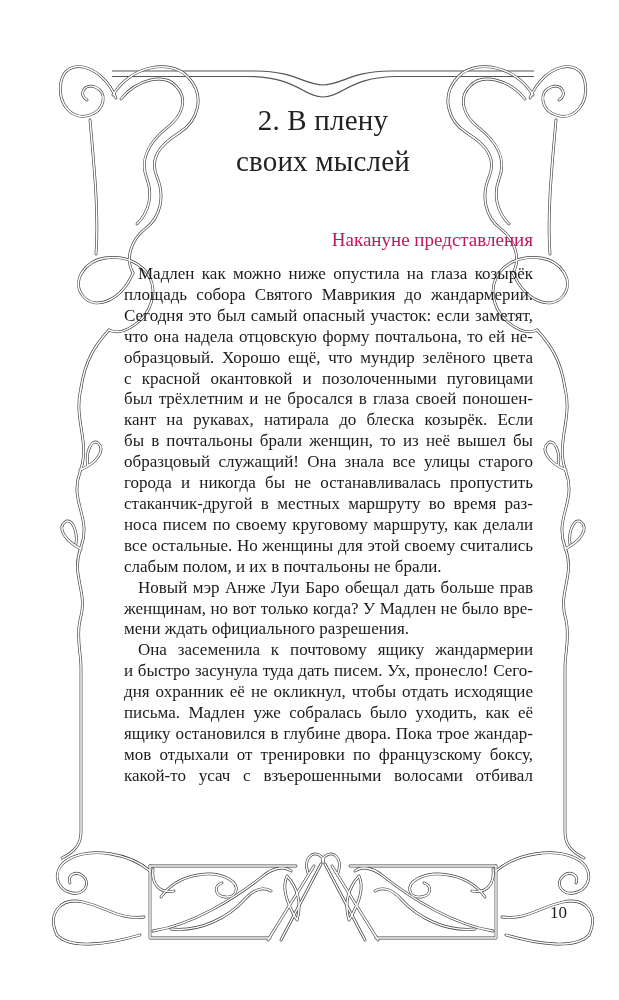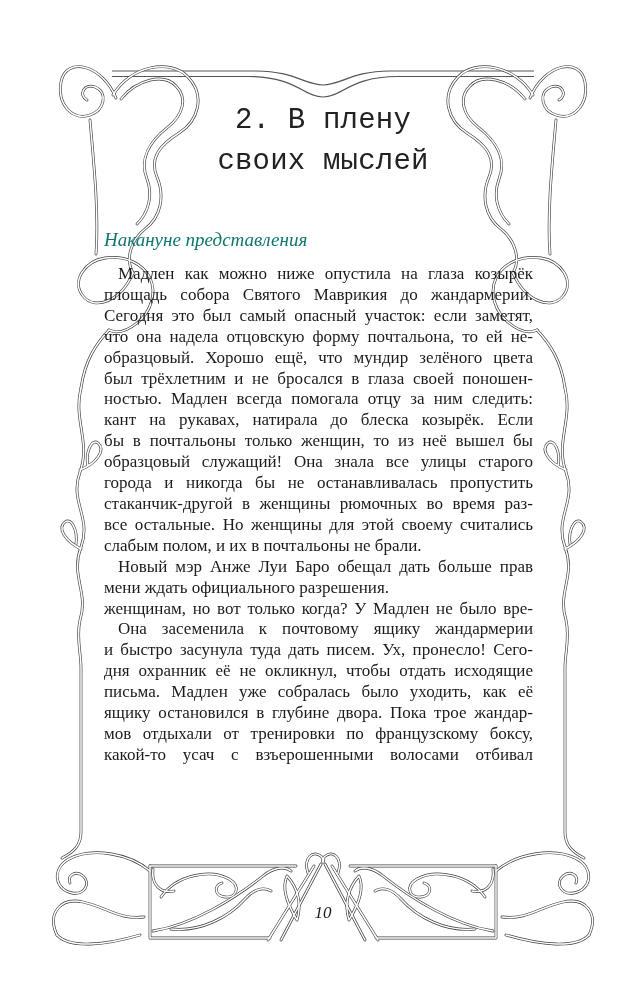--- a/index.html
+++ b/index.html
@@ -7,37 +7,37 @@
     position:relative;width:619px;height:1000px;background:#ffffff;
     overflow:hidden;margin:0 auto;
     font-family:"Liberation Serif", serif;color:#1b1b1b;
   }
   .frame-svg{position:absolute;left:0;top:0;width:619px;height:1000px;}
   .frame-svg .plain use{stroke:#565656;stroke-width:1.2;fill:none;}
   .frame-svg .ink   use{stroke:#414141;stroke-width:2.8;fill:none;stroke-linecap:round;stroke-linejoin:round;}
   .frame-svg .core  use{stroke:#ffffff;stroke-width:1.5;fill:none;stroke-linecap:round;stroke-linejoin:round;}
   .chapter-title{
     position:absolute;left:79px;top:100px;width:488px;
-    text-align:center;font-family:Liberation Mono, monospace;
+    text-align:center;font-family:Liberation Serif, serif;
     font-size:29px;line-height:41px;color:#222222;letter-spacing:.2px;
   }
   .subtitle{
     position:absolute;left:104px;top:229px;width:429px;
-    font-style:italic;font-size:19px;color:#0f766e;
+    text-align:right;font-size:19px;color:#be185d;
   }
   .body-text{
     position:absolute;left:104px;top:264px;width:429px;
     font-size:17px;line-height:20.9px;
   }
-  .bline{text-align:justify;text-align-last:justify;white-space:normal;}
+  .bline{text-align:justify;text-align-last:justify;white-space:normal;margin-left:20px;}
   .bline.plast{text-align-last:left;}
   .bline.indent{text-indent:14px;}
   .page-number{
     position:absolute;left:79px;top:903px;width:488px;
-    text-align:center;font-size:17px;color:#1b1b1b;font-style:italic;
+    text-align:right;font-size:17px;color:#1b1b1b;
   }
 </style>
 </head>
 <body>
 
 <div class="page">
 
   <svg class="frame-svg" viewBox="0 0 619 1000" xmlns="http://www.w3.org/2000/svg" aria-hidden="true">
     <defs>
       <path id="topline1" d="M112,71 H256 C294,71 305,85 323,85 C341,85 352,71 390,71 H534"></path>
@@ -107,32 +107,33 @@
   </div>
 
   <div class="subtitle">Накануне представления</div>
 
   <div class="body-text">
       <div class="bline indent">Мадлен как можно ниже опустила на глаза козырёк</div>
       <div class="bline">площадь собора Святого Маврикия до жандармерии.</div>
       <div class="bline">Сегодня это был самый опасный участок: если заметят,</div>
       <div class="bline">что она надела отцовскую форму почтальона, то ей не-</div>
       <div class="bline">образцовый. Хорошо ещё, что мундир зелёного цвета</div>
+      <div class="bline">с красной окантовкой и позолоченными пуговицами</div>
       <div class="bline">был трёхлетним и не бросался в глаза своей поношен-</div>
-      <div class="bline">ностью. Мадлен всегда помогала отцу за ним следить:</div>
       <div class="bline">кант на рукавах, натирала до блеска козырёк. Если</div>
-      <div class="bline">бы в почтальоны только женщин, то из неё вышел бы</div>
+      <div class="bline">бы в почтальоны брали женщин, то из неё вышел бы</div>
       <div class="bline">образцовый служащий! Она знала все улицы старого</div>
       <div class="bline">города и никогда бы не останавливалась пропустить</div>
-      <div class="bline">стаканчик-другой в женщины рюмочных во время раз-</div>
+      <div class="bline">стаканчик-другой в местных маршруту во время раз-</div>
+      <div class="bline">носа писем по своему круговому маршруту, как делали</div>
       <div class="bline">все остальные. Но женщины для этой своему считались</div>
       <div class="bline plast">слабым полом, и их в почтальоны не брали.</div>
       <div class="bline indent">Новый мэр Анже Луи Баро обещал дать больше прав</div>
+      <div class="bline">женщинам, но вот только когда? У Мадлен не было вре-</div>
       <div class="bline plast">мени ждать официального разрешения.</div>
-      <div class="bline">женщинам, но вот только когда? У Мадлен не было вре-</div>
       <div class="bline indent">Она засеменила к почтовому ящику жандармерии</div>
       <div class="bline">и быстро засунула туда дать писем. Ух, пронесло! Сего-</div>
       <div class="bline">дня охранник её не окликнул, чтобы отдать исходящие</div>
       <div class="bline">письма. Мадлен уже собралась было уходить, как её</div>
       <div class="bline">ящику остановился в глубине двора. Пока трое жандар-</div>
       <div class="bline">мов отдыхали от тренировки по французскому боксу,</div>
       <div class="bline">какой-то усач с взъерошенными волосами отбивал</div>
     </div>
 
   <div class="page-number">10</div>

